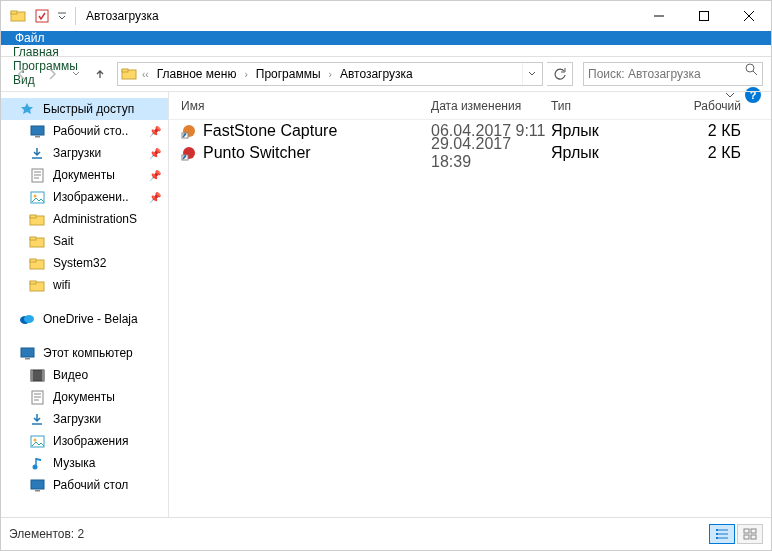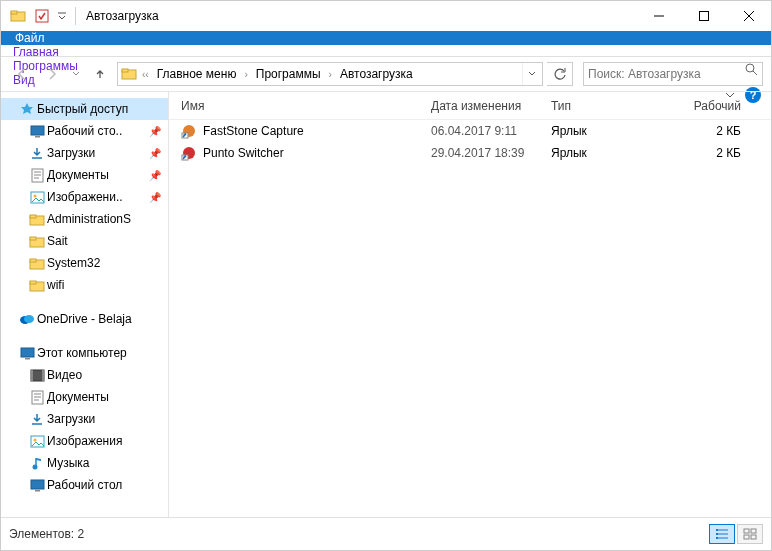--- a/index.html
+++ b/index.html
@@ -8,55 +8,55 @@
   .titlebar { height: 30px; display: flex; align-items: center; padding-left: 6px; background: #fff; }
   .titlebar .qat { display: flex; align-items: center; gap: 2px; }
   .titlebar .qat .qbtn { width: 22px; height: 22px; display:flex; align-items:center; justify-content:center; }
   .titlebar .sep { width:1px; height:18px; background:#d0d0d0; margin: 0 6px; }
   .titlebar .title { margin-left: 4px; font-size: 12px; }
   .winbtns { margin-left: auto; display: flex; }
   .winbtn { width: 45px; height: 30px; display:flex; align-items:center; justify-content:center; }
   
   .menubar { height: 26px; display:flex; align-items:stretch; border-bottom:1px solid #e0e0e0;flex-direction:column; }
   .filebtn { background:#1979ca; color:#fff; padding: 0 14px; display:flex; align-items:center; font-size:12px; }
-  .menutab { padding: 0 12px; display:flex; align-items:center; font-size:12px; color:#6d28d9; }
+  .menutab { padding: 0 12px; display:flex; align-items:center; font-size:12px; color:#14532d; }
   .menuright { margin-left:auto; display:flex; align-items:center; gap:6px; padding-right:10px; }
   .chev { color:#555; font-size:10px; display:flex; align-items:center; justify-content:center; width:18px; }
   .helpcircle { width:16px; height:16px; border-radius:50%; background:#0078d7; color:#fff; display:flex; align-items:center; justify-content:center; font-size:11px; font-weight:bold; }
   
   .navrow { height: 34px; display:flex; align-items:center; padding: 3px 8px; gap:4px; }
   .navarrow { width:26px; height:26px; display:flex; align-items:center; justify-content:center; color:#999; font-size:14px; }
   .navarrow.active { color:#555; }
   .addrbox { flex:1; height:24px; border:1px solid #ccc; display:flex; align-items:center; padding: 0 2px; gap:2px; background:#fff; }
   .addrbox .foldericon { width:18px; height:18px; display:flex; align-items:center; justify-content:center; }
   .crumb { padding: 0 4px; font-size:12px; display:flex; align-items:center; height:100%; }
   .crumbsep { color:#888; font-size:10px; padding: 0 2px; }
   .addrdrop { width:18px; display:flex; align-items:center; justify-content:center; color:#555; margin-left:auto; border-left:1px solid #eee; height:100%;}
   .refreshbtn { width:26px; height:24px; border:1px solid #ccc; border-left:none; display:flex; align-items:center; justify-content:center; color:#555; }
   .searchbox { width:180px; height:24px; border:1px solid #ccc; margin-left:6px; display:flex; padding:0 4px; color:#888; }
   .searchbox input { border:none; outline:none; flex:1; font-size:12px; color:#888; background:transparent; }
   .searchbox .sicon { color:#555; }
   
   .content { flex:1; display:flex; overflow:hidden; border-top:1px solid #e5e5e5;}
   .sidebar { width:168px; border-right:1px solid #e5e5e5; overflow-y:auto; padding-top:6px; }
-  .side-item { height:22px; display:flex; align-items:center; padding-left:18px; gap:2px; font-size:12px; white-space:nowrap; overflow:hidden; }
+  .side-item { height:22px; display:flex; align-items:center; padding-left:18px; gap:8px; font-size:12px; white-space:nowrap; overflow:hidden; }
   .side-item.active { background:#cce8ff; }
   .side-item .pin { margin-left:auto; margin-right:6px; color:#666; font-size:10px; }
   .side-item .icn { width:16px; height:16px; display:flex; align-items:center; justify-content:center; flex-shrink:0;}
   .side-item.lvl2 { padding-left:28px; }
   .side-group-gap { height:12px; }
   
   .filearea { flex:1; display:flex; flex-direction:column; }
   .cols { display:flex; height:28px; align-items:center; border-bottom:1px solid #eee; padding-left:12px; color:#444; font-size:12px;}
   .col-name { flex:0 0 250px; display:flex; align-items:center; gap:60px;}
   .col-date { flex:0 0 120px; }
   .col-type { flex:0 0 110px; }
   .col-size { flex:1; text-align:right; padding-right:30px; }
   .sort-ind { margin-left: auto; margin-right: 20px; color:#666; font-size:9px; transform: translateX(40px);}
-  .rowitem { display:flex; height:22px; align-items:center; padding-left:12px; font-size:12px; }
+  .rowitem { display:flex; height:22px; align-items:center; padding-left:12px; font-size:16px; }
   .rowitem .icn { width:16px; height:16px; margin-right:6px; display:flex; align-items:center; justify-content:center; flex-shrink:0;}
   .rowitem .c-name { flex:0 0 250px; display:flex; align-items:center;}
   .rowitem .c-date { flex:0 0 120px; color:#555;}
   .rowitem .c-type { flex:0 0 110px; color:#000;}
   .rowitem .c-size { flex:1; text-align:right; padding-right:30px; color:#000;}
   
   .statusbar { height:24px; border-top:1px solid #e0e0e0; display:flex; align-items:center; padding: 16px 8px; font-size:12px; color:#333; }
   .viewbtns { margin-left:auto; display:flex; gap:2px; }
   .viewbtn { width:26px; height:20px; border:1px solid #ccc; display:flex; align-items:center; justify-content:center; background:#f5f5f5;}
   .viewbtn.active { border-color:#0078d7; background:#cce8ff; }

